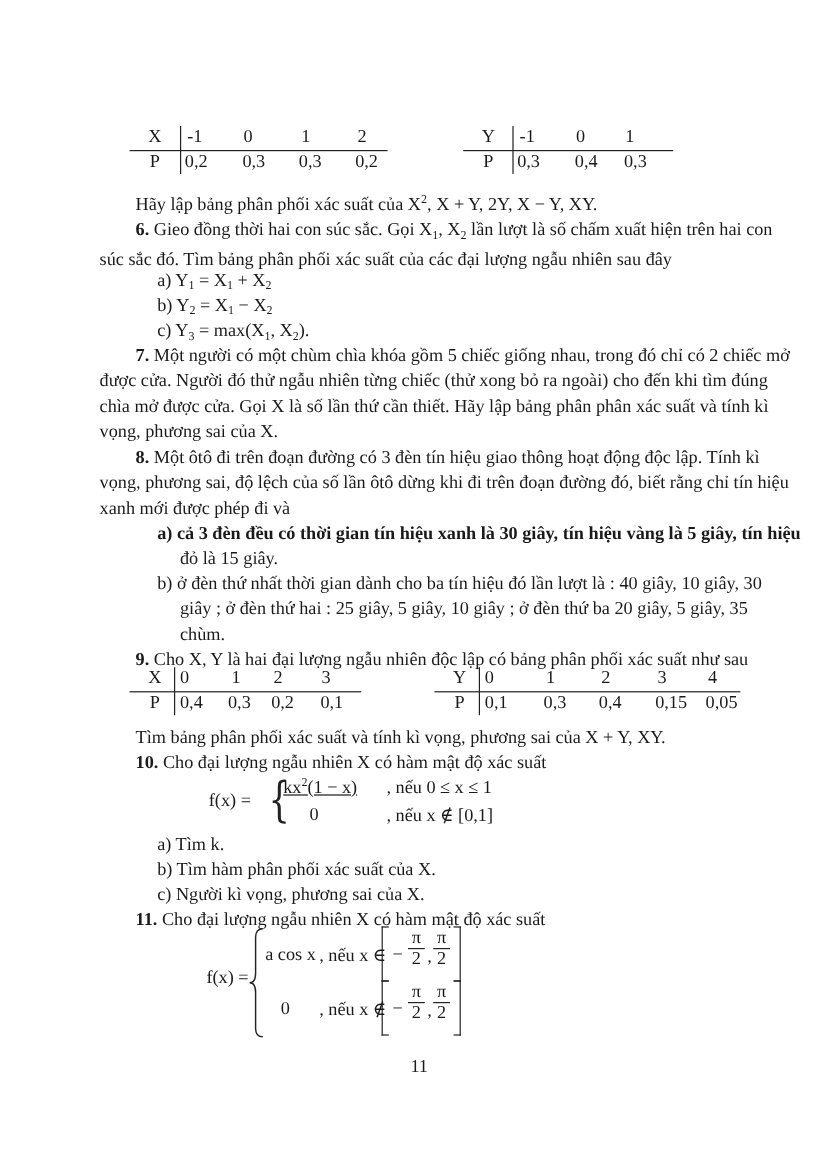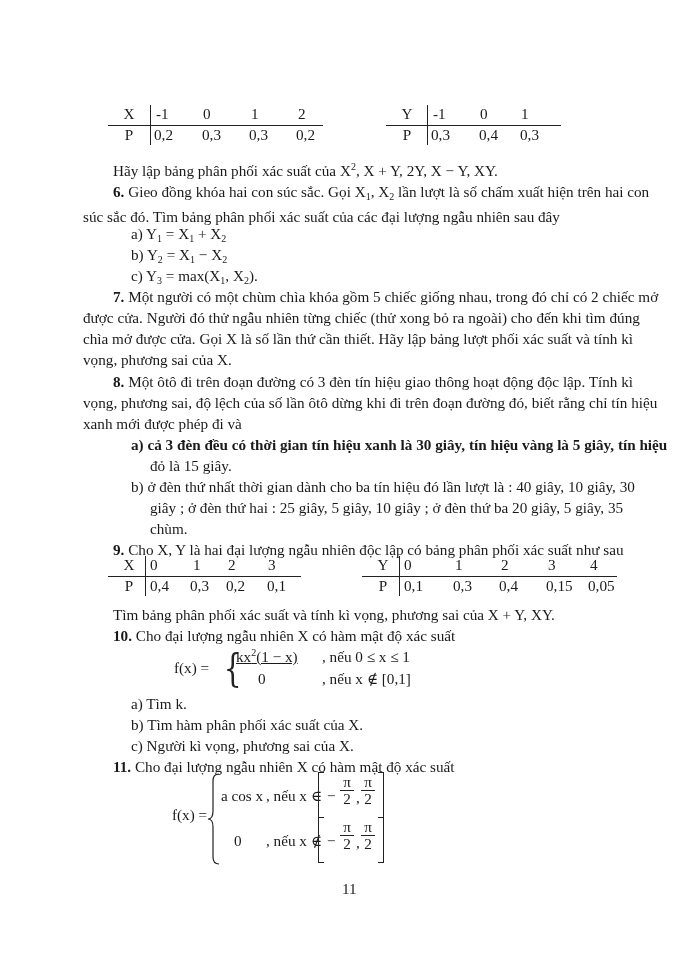--- a/index.html
+++ b/index.html
@@ -68,39 +68,39 @@
   </div>
   <div class="hline" style="left:-10px; top:21px; width:175px;"></div>
   <div class="vline" style="left:31px; top:1px; height:40px;"></div>
 </div>
 
 <div class="line" style="left:113px; top:162px;">
   <span>Hãy lập bảng phân phối xác suất của X</span><sup>2</sup><span>, X + Y, 2Y, X − Y, XY.</span>
 </div>
 
 <div class="line" style="left:113px; top:183px;">
-  <b>6.</b><span> Gieo đồng khóa hai con súc sắc. Gọi X</span><sub>1</sub><span>, X</span><sub>2</sub><span> lần lượt là số  chấm xuất hiện trên hai con</span>
+  <b>6.</b><span> Gieo đồng thời hai con súc sắc. Gọi X</span><sub>1</sub><span>, X</span><sub>2</sub><span> lần lượt là số  chấm xuất hiện trên hai con</span>
 </div>
 <div class="line" style="left:83px; top:208px;">súc sắc đó. Tìm bảng phân phối xác suất của các đại lượng ngẫu nhiên sau đây</div>
 
 <div class="line" style="left:131px; top:225px;">
   <span>a) Y</span><sub>1</sub><span> = X</span><sub>1</sub><span> + X</span><sub>2</sub><span></span>
 </div>
 <div class="line" style="left:131px; top:246px;">
   <span>b) Y</span><sub>2</sub><span> = X</span><sub>1</sub><span> − X</span><sub>2</sub><span></span>
 </div>
 <div class="line" style="left:131px; top:267px;font-family:Liberation Serif, serif;">
   <span>c) Y</span><sub>3</sub><span> = max(X</span><sub>1</sub><span>, X</span><sub>2</sub><span>).</span>
 </div>
 
 <div class="line" style="left:113px; top:288px;font-family:Liberation Serif, serif;">
   <b>7.</b><span> Một người có một chùm chìa khóa gồm 5 chiếc giống nhau, trong đó chỉ có 2 chiếc mở</span>
 </div>
 <div class="line" style="left:83px; top:309px;">được cửa. Người đó thử ngẫu nhiên từng chiếc (thử xong bỏ ra ngoài) cho đến khi tìm đúng</div>
-<div class="line" style="left:83px; top:330px;">chìa mở được cửa. Gọi X là số lần thứ cần thiết. Hãy lập bảng lượt phối xác suất và tính kì</div>
+<div class="line" style="left:83px; top:330px;">chìa mở được cửa. Gọi X là số lần thứ cần thiết. Hãy lập bảng phân phân xác suất và tính kì</div>
 <div class="line" style="left:83px; top:351px;">vọng, phương sai của X.</div>
 
 <div class="line" style="left:113px; top:373px;">
   <b>8.</b><span> Một ôtô đi trên đoạn đường có 3 đèn tín hiệu giao thông hoạt động độc lập. Tính kì</span>
 </div>
 <div class="line" style="left:83px; top:394px;">vọng, phương sai, độ lệch của số lần ôtô dừng khi đi trên đoạn đường đó, biết rằng chỉ tín hiệu</div>
 <div class="line" style="left:83px; top:415px;">xanh mới được phép đi và</div>
 
 <div class="line" style="left:131px; top:436px;font-weight:bold;">a) cả 3 đèn đều có thời gian tín hiệu xanh là 30 giây, tín hiệu vàng là 5 giây, tín hiệu</div>
 <div class="line" style="left:150px; top:457px;">đỏ là 15 giây.</div>

